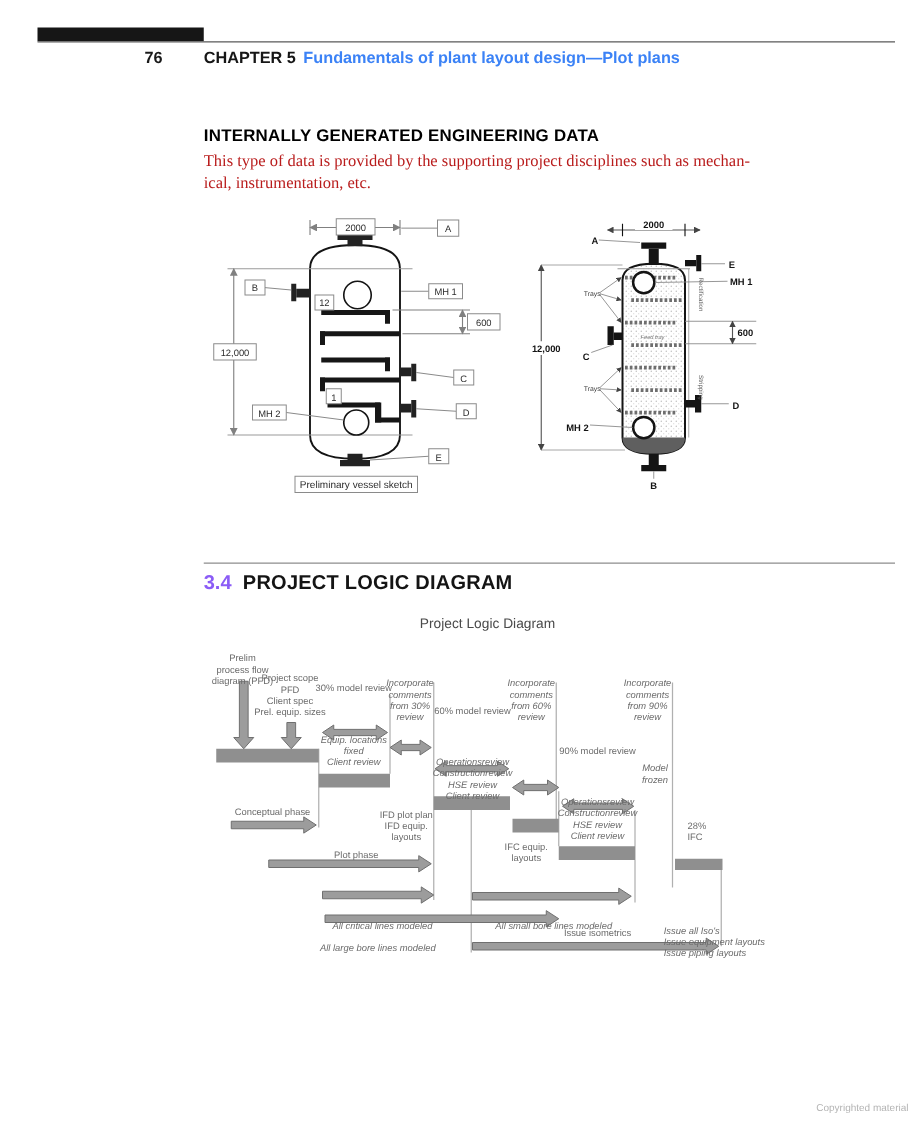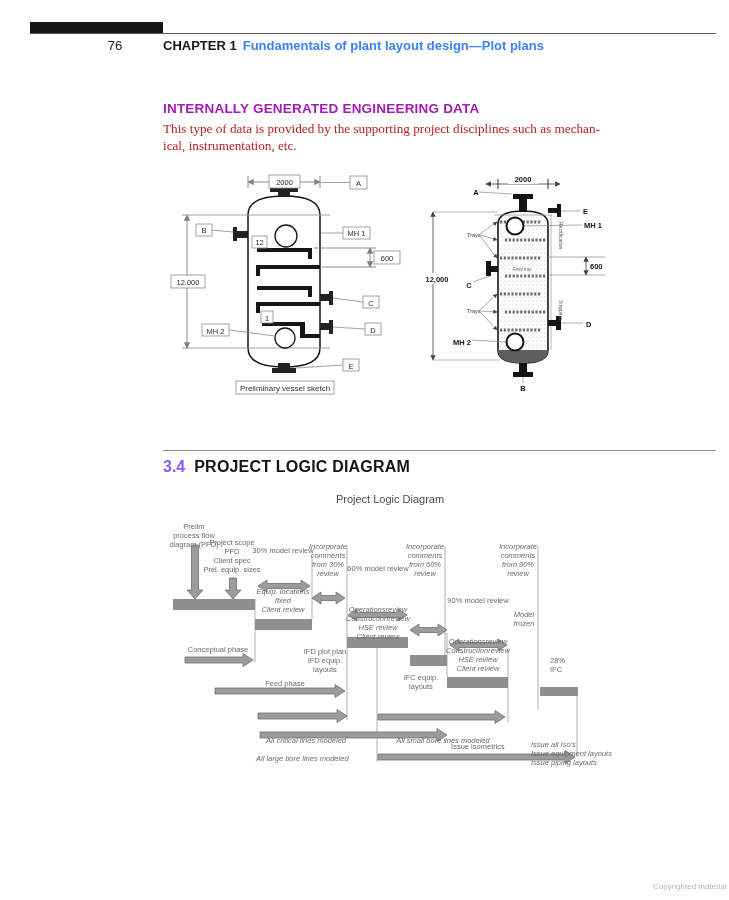--- a/index.html
+++ b/index.html
@@ -3,26 +3,26 @@
 <meta charset="utf-8">
 <style>
   html,body{margin:0;padding:0;background:#fff;}
   #page{position:relative;width:729px;height:900px;background:#ffffff;overflow:hidden;
         font-family:"Liberation Sans",sans-serif;}
   .abs{position:absolute;}
   .pre{white-space:pre-line;}
   
   #topbar{left:30px;top:22px;width:133px;height:11px;background:#161616;}
   #toprule{left:30px;top:33px;width:686px;height:1px;background:#5a5a5a;}
-  #pagenum{left:100px;top:38px;width:30px;font-weight:normal;font-size:13px;color:#1a1a1a;text-align:center;}
+  #pagenum{left:100px;top:38px;width:30px;font-weight:bold;font-size:13px;color:#1a1a1a;text-align:right;}
   #chapline{left:163px;top:38px;font-size:13px;color:#1a1a1a;}
   #chapline .cl{font-weight:bold;color:#161616;}
   #chapline .ct{color:#3b82f6;margin-left:6px;font-weight:bold;}
   
-  #h1{left:163px;top:101px;font-size:13.5px;font-weight:bold;color:#a21caf;letter-spacing:.2px;}
+  #h1{left:163px;top:101px;font-size:13.5px;font-weight:bold;color:#000000;letter-spacing:.2px;}
   #body1{left:163px;top:121px;width:565px;font-family:"Liberation Serif",serif;font-size:13.2px;
          line-height:16.5px;color:#b91c1c;}
   
   #rule34{left:163px;top:450px;width:553px;height:1px;background:#8d8d8d;}
   #h34{left:163px;top:458px;font-size:16px;font-weight:bold;}
   #h34 .num{color:#8b5cf6;}
   #h34 .txt{color:#141414;margin-left:9px;letter-spacing:.2px;}
   
   .dl{position:absolute;font-size:7.5px;line-height:9px;color:#6b6b6b;text-align:center;white-space:pre-line;}
   .it{font-style:italic;margin-top:32px;}
@@ -33,21 +33,21 @@
 </style>
 </head>
 <body>
 
 <div id="page">
 
   <div class="abs" id="topbar"></div>
   <div class="abs" id="toprule"></div>
   <div class="abs" id="pagenum">76</div>
   <div class="abs" id="chapline">
-    <span class="cl">CHAPTER 1</span><span class="ct">Fundamentals of plant layout design—Plot plans</span>
+    <span class="cl">CHAPTER 5</span><span class="ct">Fundamentals of plant layout design—Plot plans</span>
   </div>
 
   <div class="abs" id="h1">INTERNALLY GENERATED ENGINEERING DATA</div>
   <div class="abs pre" id="body1">This type of data is provided by the supporting project disciplines such as mechan-
 ical, instrumentation, etc.</div>
 
   <svg class="abs" style="left:160px;top:165px" width="242" height="235" viewBox="0 0 242 235">
     <defs>
       <marker id="mkL" viewBox="0 0 10 10" refX="9" refY="5" markerWidth="7" markerHeight="7" orient="auto-start-reverse">
         <path d="M0,0L10,5L0,10z" fill="#808080"></path>
@@ -344,21 +344,21 @@
   <div class="dl it" style="left:495px;top:510px;width:46px">Incorporate
 comments
 from 90%
 review</div>
   <div class="dl it" style="left:502px;top:578px;width:44px">Model
 frozen</div>
   <div class="dl" style="left:180px;top:645px;width:76px">Conceptual phase</div>
   <div class="dl" style="left:299px;top:647px;width:52px">IFD plot plan
 IFD equip.
 layouts</div>
-  <div class="dl" style="left:248px;top:679px;width:74px">Feed phase</div>
+  <div class="dl" style="left:248px;top:679px;width:74px">Plot phase</div>
   <div class="dl it" style="left:256px;top:704px;width:100px">All critical lines modeled</div>
   <div class="dl it la" style="left:256px;top:722px;width:120px">All large bore lines modeled</div>
   <div class="dl" style="left:396px;top:673px;width:50px">IFC equip.
 layouts</div>
   <div class="dl it" style="left:384px;top:704px;width:118px">All small bore lines modeled</div>
   <div class="dl la" style="left:550px;top:656px;width:32px">28%
 IFC</div>
   <div class="dl it la" style="left:531px;top:708px;width:88px">Issue all Iso's
 Issue equipment layouts
 Issue piping layouts</div>

